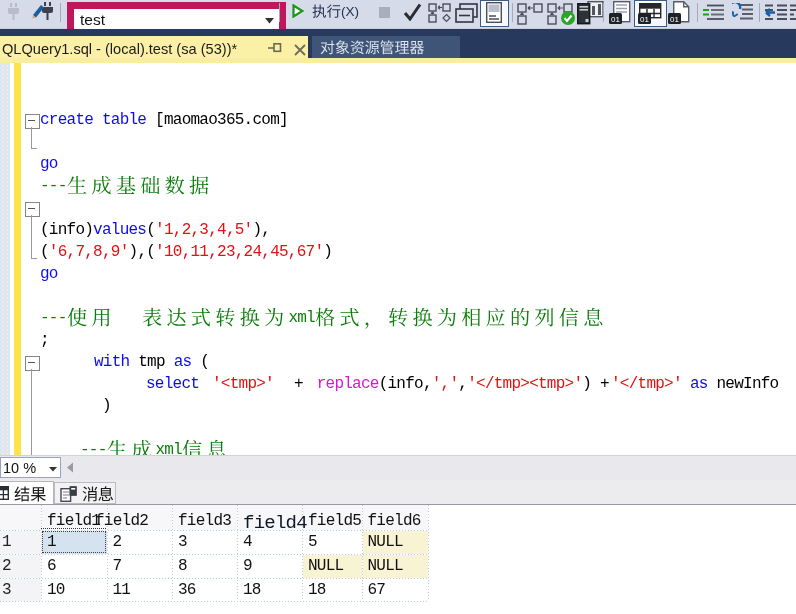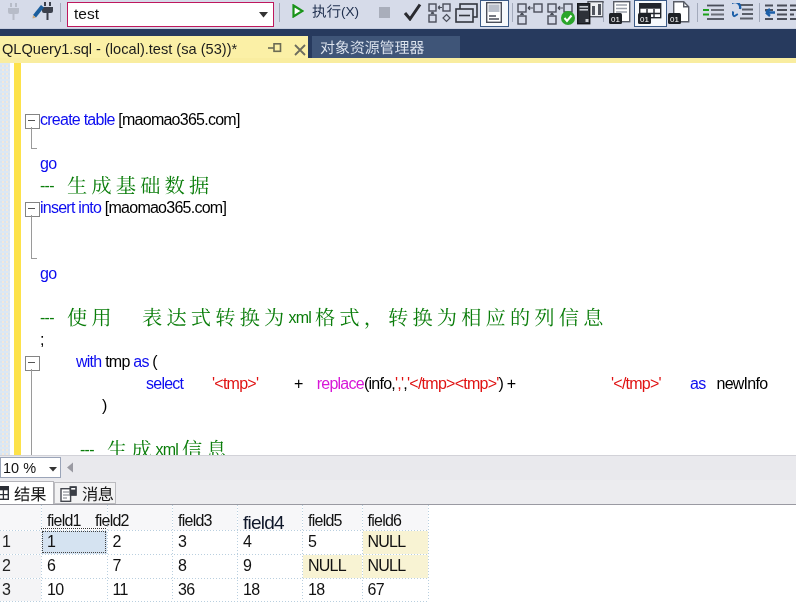--- a/index.html
+++ b/index.html
@@ -1,17 +1,17 @@
 <!DOCTYPE html>
 <html><head><meta charset="utf-8"><style>
 html,body{margin:0;padding:0}
 body{width:796px;height:614px;position:relative;overflow:hidden;background:#fff;
   font-family:"Liberation Sans",sans-serif}
 .ab{position:absolute}
-.mono{font-family:Liberation Sans, sans-serif;font-size:16px;letter-spacing:-0.75px;white-space:pre}
+.mono{font-family:Liberation Mono, monospace;font-size:16px;letter-spacing:-0.75px;white-space:pre}
 .b{color:#0c0cf0}.r{color:#e01212}.g{color:#0a7d0a}.m{color:#d816d8}.k{color:#000}
 .line{position:absolute;left:0;height:22px;line-height:22px;width:796px}
 .sep{position:absolute;top:3px;width:1px;height:19px;background:#a3aabb}
 svg{display:block}
 </style></head><body>
 
 <div class="ab" style="left:0;top:0;width:796px;height:28px;background:#d6dbe9;border-bottom:1px solid #c6cdde">
 <svg class="ab" style="left:7px;top:3px" width="13" height="17" viewBox="0 0 13 17" fill="#b7bcc8">
 <rect x="3" y="0" width="2" height="4"></rect>
       <rect x="8" y="0" width="2" height="4"></rect>
@@ -24,21 +24,21 @@
         <rect x="17" y="0" width="2" height="4"></rect>
 <path d="M10,5 h11 v4 a2,2 0 0 1 -2,2 h-7 a2,2 0 0 1 -2,-2 z"></path>
         <rect x="14.5" y="11" width="2" height="7"></rect>
       </g>
 <g>
         <path d="M1,13 L9,3 L12,5.5 L4,15.5 Z" fill="#1b5e9e"></path>
         <path d="M1,13 L4,15.5 L0.5,16.5 Z" fill="#caa87c"></path>
       </g>
     </svg>
 <div class="sep" style="left:60px"></div>
-<div class="ab" style="left:67px;top:2px;width:205px;height:23px;background:#fff;border:1px solid #be185d">
+<div class="ab" style="left:67px;top:2px;width:205px;height:23px;background:#fff;border:7px solid #be185d">
 <div class="ab" style="left:6px;top:2px;font-size:15.5px;color:#111">test</div>
 <svg class="ab" style="right:5px;top:9px" width="9" height="6" viewBox="0 0 9 6">
         <path d="M0,0 h9 l-4.5,5.5 z" fill="#333"></path>
       </svg>
 </div>
 <div class="sep" style="left:279px"></div>
 <svg class="ab" style="left:292px;top:4px" width="12" height="14" viewBox="0 0 12 14">
       <path d="M1.5,1.5 L10.5,7 L1.5,12.5 Z" fill="#fff" stroke="#1a941a" stroke-width="2.2"></path>
     </svg>
 <svg style="position:absolute;left:312px;top:4px" width="31" height="15" viewBox="0 0 31 15" fill="#20304f">
@@ -182,21 +182,22 @@
 <div class="line mono" style="top:90px"><span class="ab" style="left:40px"><span class="b">go</span></span></div>
 <div class="line mono" style="top:112px"><span class="ab" style="left:40px"><span class="g">---</span></span></div>
 <svg style="position:absolute;left:66.6px;top:112.2px" width="144" height="22" viewBox="0 0 144 22" fill="#0a7d0a">
       <path transform="translate(0.0,17.8) scale(0.02020,-0.02020)" d="M258 803C210 624 123 452 35 345L49 335C119 394 183 473 238 567H463V313H155L163 284H463V-7H42L50 -35H935C949 -35 958 -30 961 -20C924 13 865 58 865 58L813 -7H531V284H839C853 284 863 289 866 300C830 332 772 377 772 377L721 313H531V567H875C889 567 899 571 902 582C865 617 809 658 809 658L757 596H531V797C556 801 564 811 567 825L463 836V596H254C281 644 304 696 325 750C347 749 359 758 363 769Z"></path>
       <path transform="translate(24.4,17.8) scale(0.02020,-0.02020)" d="M669 815 660 804C707 781 767 734 789 695C857 664 880 798 669 815ZM142 637V421C142 254 131 74 32 -71L45 -83C192 58 207 260 207 414H388C384 244 372 156 353 138C346 130 338 128 323 128C305 128 256 132 228 135V118C254 114 283 106 293 97C304 87 307 69 307 51C341 51 374 61 395 81C430 113 445 207 451 407C471 409 483 414 490 422L416 481L379 442H207V608H535C549 446 580 301 640 184C569 87 476 1 358 -60L366 -73C492 -23 591 50 667 135C708 70 760 15 824 -26C873 -60 933 -86 956 -55C964 -45 961 -30 930 5L947 154L934 157C922 116 903 67 891 44C882 23 875 23 856 37C795 73 747 124 710 186C776 274 822 370 853 465C881 464 890 470 894 483L789 514C767 422 731 330 680 245C633 349 609 475 599 608H930C944 608 954 613 956 624C923 654 868 697 868 697L820 637H597C594 690 592 743 593 797C617 800 626 812 628 825L526 836C526 768 528 701 533 637H220L142 671Z"></path>
       <path transform="translate(48.8,17.8) scale(0.02020,-0.02020)" d="M654 837V719H345V799C370 803 379 813 382 827L280 837V719H86L95 690H280V348H42L51 319H294C235 227 146 144 37 85L48 68C190 126 308 210 380 319H640C703 215 809 126 921 82C927 111 944 130 972 143L974 155C868 180 739 239 671 319H933C947 319 957 324 960 335C926 367 872 410 872 410L824 348H720V690H897C910 690 919 695 922 706C890 736 838 778 838 778L792 719H720V799C745 803 755 813 757 827ZM345 690H654V597H345ZM464 270V148H245L253 119H464V-26H88L97 -54H890C903 -54 913 -49 916 -38C882 -7 824 36 824 36L776 -26H531V119H728C742 119 751 124 754 135C724 163 676 201 676 201L633 148H531V235C553 237 561 247 563 260ZM345 348V444H654V348ZM345 567H654V474H345Z"></path>
       <path transform="translate(73.2,17.8) scale(0.02020,-0.02020)" d="M941 721 846 731V452H713V800C736 802 744 812 747 825L651 836V452H521V699C552 703 561 711 563 723L462 732V455C451 449 440 441 433 436L504 386L528 422H651V34H494V281C525 285 534 293 536 305L434 314V38C423 32 412 25 405 18L477 -34L501 5H862V-65H874C897 -65 923 -52 923 -45V280C946 283 956 292 958 306L862 316V34H713V422H846V385H858C881 385 906 398 906 406V696C930 698 939 707 941 721ZM192 105V416H310V105ZM350 798 304 742H51L59 712H186C158 549 107 380 31 251L46 239C79 280 108 323 133 370V-40H143C172 -40 192 -24 192 -19V76H310V9H318C338 9 368 23 369 28V406C388 410 404 417 411 425L334 484L300 446H204L176 458C211 538 236 623 253 712H408C422 712 430 717 433 728C401 758 350 798 350 798Z"></path>
       <path transform="translate(97.6,17.8) scale(0.02020,-0.02020)" d="M506 773 418 808C399 753 375 693 357 656L373 646C403 675 440 718 470 757C490 755 502 763 506 773ZM99 797 87 790C117 758 149 703 154 660C210 615 266 731 99 797ZM290 348C319 345 328 354 332 365L238 396C229 372 211 335 191 295H42L51 265H175C149 217 121 168 100 140C158 128 232 104 296 73C237 15 157 -29 52 -61L58 -77C181 -51 272 -8 339 50C371 31 398 11 417 -11C469 -28 489 40 383 95C423 141 452 196 474 259C496 259 506 262 514 271L447 332L408 295H262ZM409 265C392 209 368 159 334 116C293 130 240 143 173 150C196 184 222 226 245 265ZM731 812 624 836C602 658 551 477 490 355L505 346C538 386 567 434 593 487C612 374 641 270 686 179C626 84 538 4 413 -63L422 -77C552 -24 647 43 715 125C763 45 825 -24 908 -78C918 -48 941 -34 970 -30L973 -20C879 28 807 93 751 172C826 284 862 420 880 582H948C962 582 971 587 974 598C941 629 889 671 889 671L841 612H645C665 668 681 728 695 789C717 790 728 799 731 812ZM634 582H806C794 448 768 330 715 229C666 315 632 414 609 522ZM475 684 433 631H317V801C342 805 351 814 353 828L255 838V630L47 631L55 601H225C182 520 115 445 35 389L45 373C129 415 201 468 255 533V391H268C290 391 317 405 317 414V564C364 525 418 468 437 423C504 385 540 517 317 585V601H526C540 601 550 606 552 617C523 646 475 684 475 684Z"></path>
       <path transform="translate(122.0,17.8) scale(0.02020,-0.02020)" d="M461 741H848V596H461ZM478 237V-77H487C513 -77 540 -62 540 -56V-11H840V-72H850C871 -72 903 -57 904 -51V196C924 200 940 208 947 216L866 278L830 237H715V391H935C949 391 959 396 962 407C929 437 876 479 876 479L831 420H715V519C738 522 748 532 750 545L652 556V420H459C461 459 461 497 461 532V566H848V532H858C879 532 911 547 911 553V734C927 737 941 744 946 751L873 806L840 770H473L398 803V531C398 337 386 124 283 -49L298 -59C412 70 447 239 457 391H652V237H545L478 268ZM540 18V209H840V18ZM25 316 61 233C71 236 79 245 82 258L181 307V24C181 9 176 4 159 4C142 4 55 10 55 10V-6C94 -11 115 -18 129 -29C141 -40 146 -58 149 -78C235 -68 244 -36 244 18V340L381 414L376 428L244 383V580H355C369 580 377 585 380 596C353 626 307 666 307 666L266 609H244V800C269 803 279 813 281 827L181 838V609H41L49 580H181V363C113 341 57 323 25 316Z"></path>
     </svg>
-<div class="line mono" style="top:134px"><span class="ab" style="left:40px"><span class="b">insert into </span><span class="k">[maomao365.com]</span></span></div>
+<div class="line mono" style="top:156px"><span class="ab" style="left:40px"><span class="k">(info)</span><span class="b">values</span><span class="k">(</span><span class="r">'1,2,3,4,5'</span><span class="k">),</span></span></div>
+<div class="line mono" style="top:178px"><span class="ab" style="left:40px"><span class="k">(</span><span class="r">'6,7,8,9'</span><span class="k">),(</span><span class="r">'10,11,23,24,45,67'</span><span class="k">)</span></span></div>
 <div class="line mono" style="top:200px"><span class="ab" style="left:40px"><span class="b">go</span></span></div>
 <div class="line mono" style="top:244px"><span class="ab" style="left:40px"><span class="g">---</span></span></div>
 <svg style="position:absolute;left:66.6px;top:244.2px" width="46" height="22" viewBox="0 0 46 22" fill="#0a7d0a">
       <path transform="translate(0.0,17.8) scale(0.02020,-0.02020)" d="M592 836V697H315L323 668H592V559H421L352 589V262H362C388 262 416 276 416 283V318H589C583 247 565 186 532 133C485 168 447 211 420 260L404 251C430 191 464 140 506 97C453 32 372 -20 254 -61L262 -78C390 -43 480 4 542 65C632 -11 755 -56 912 -77C918 -43 942 -20 970 -13V-2C814 6 678 41 576 103C622 164 645 235 653 318H830V266H839C861 266 894 282 895 288V516C914 520 930 529 937 537L856 598L820 559H657V668H935C949 668 959 673 962 684C927 715 873 759 873 759L824 697H657V798C682 802 690 812 692 826ZM830 347H656L657 386V529H830ZM416 347V529H592V385L591 347ZM257 838C207 648 120 457 34 337L49 327C92 370 134 422 172 480V-78H184C209 -78 236 -61 237 -56V541C254 543 263 550 266 559L227 573C263 640 295 712 322 786C344 785 357 794 361 806Z"></path>
       <path transform="translate(24.4,17.8) scale(0.02020,-0.02020)" d="M234 503H472V293H226C233 351 234 408 234 462ZM234 532V737H472V532ZM168 766V461C168 270 154 82 38 -67L53 -77C160 17 205 139 222 263H472V-69H482C515 -69 537 -53 537 -48V263H795V29C795 13 789 6 769 6C748 6 641 15 641 15V-1C688 -8 714 -16 730 -26C744 -37 750 -55 752 -75C849 -65 860 -31 860 21V721C882 726 900 735 907 744L819 811L784 766H246L168 800ZM795 503V293H537V503ZM795 532H537V737H795Z"></path>
     </svg>
 <svg style="position:absolute;left:142.0px;top:244.2px" width="144" height="22" viewBox="0 0 144 22" fill="#0a7d0a">
       <path transform="translate(0.0,17.8) scale(0.02020,-0.02020)" d="M570 831 467 842V720H111L119 691H467V581H156L164 552H467V438H56L64 408H413C327 300 190 198 37 131L45 115C137 145 223 183 299 229V26C299 12 294 5 259 -20L311 -89C316 -85 323 -78 327 -69C447 -11 556 48 619 81L614 95C522 64 432 33 365 12V273C421 314 470 359 508 408H521C579 166 717 16 905 -53C910 -21 933 2 967 13L968 24C855 52 753 104 674 185C752 220 835 271 884 312C906 306 915 310 922 319L831 376C795 326 723 252 658 202C608 258 569 326 544 408H923C937 408 947 413 950 424C916 455 863 498 863 498L815 438H533V552H841C855 552 865 557 868 568C837 598 787 637 787 637L743 581H533V691H889C903 691 914 696 916 707C883 738 830 780 830 780L784 720H533V804C558 808 568 817 570 831Z"></path>
       <path transform="translate(24.4,17.8) scale(0.02020,-0.02020)" d="M101 823 89 816C134 761 196 673 214 609C286 556 337 707 101 823ZM695 825 587 836C586 740 586 656 581 582H317L325 553H579C563 347 507 217 313 112L325 96C513 172 593 271 628 413C720 326 837 200 882 113C969 60 999 235 634 438C641 474 646 512 650 553H940C954 553 964 558 966 569C934 600 880 642 880 642L833 582H652C656 647 657 719 659 798C682 800 692 810 695 825ZM194 128C152 99 85 41 39 10L97 -66C105 -59 107 -51 103 -42C136 5 195 75 217 105C228 118 237 120 250 105C343 -10 438 -46 625 -46C732 -46 823 -46 915 -46C918 -17 934 4 964 10V23C849 18 756 17 646 17C462 17 355 37 264 133C261 136 259 138 257 138V457C285 461 299 469 305 476L219 548L180 496H47L53 468H194Z"></path>
       <path transform="translate(48.8,17.8) scale(0.02020,-0.02020)" d="M696 810 687 801C731 774 789 724 812 686C881 654 910 786 696 810ZM549 835C549 761 552 689 557 620H48L57 590H560C584 325 655 103 818 -24C863 -61 924 -90 949 -58C959 -47 955 -31 925 8L943 160L930 162C918 122 898 74 887 49C877 30 871 29 855 44C708 151 647 361 628 590H929C943 590 954 595 956 606C922 637 866 680 866 680L817 620H626C622 678 620 737 621 795C646 799 654 811 656 823ZM63 22 109 -57C117 -53 126 -45 130 -33C325 34 468 89 573 130L568 147L342 88V384H521C535 384 545 389 548 400C515 431 463 471 463 471L417 414H91L98 384H277V72C184 48 107 30 63 22Z"></path>
@@ -215,21 +216,21 @@
       <path transform="translate(24.4,17.8) scale(0.02020,-0.02020)" d="M594 521C596 413 592 324 574 249H457V521ZM658 521H798V249H636C654 325 658 414 658 521ZM909 310 870 249H860V510C880 514 896 521 903 529L826 589L788 550H652C699 591 745 651 776 691C796 692 808 694 815 701L740 770L699 728H533C544 748 554 769 564 790C586 788 598 796 602 807L507 843C464 706 389 575 316 497L330 486C352 502 374 521 395 542V249H287L295 219H566C527 95 441 10 257 -64L263 -80C487 -17 586 73 629 219H639C688 68 775 -27 921 -77C928 -45 948 -24 976 -18V-7C832 21 719 102 662 219H952C966 219 975 224 978 235C954 266 909 310 909 310ZM422 571C456 608 488 651 516 698H699C680 653 652 592 624 550H469ZM298 668 258 613H239V801C263 804 273 813 276 827L176 838V613H43L51 584H176V356C115 331 65 311 37 302L78 222C88 226 95 237 97 249L176 297V27C176 12 171 7 153 7C135 7 43 15 43 15V-2C83 -8 107 -15 120 -27C133 -38 138 -56 141 -77C229 -68 239 -34 239 20V337L361 417L355 431L239 382V584H346C360 584 369 589 372 600C344 629 298 668 298 668Z"></path>
       <path transform="translate(48.8,17.8) scale(0.02020,-0.02020)" d="M549 417 537 410C583 355 635 265 641 195C713 132 779 297 549 417ZM183 801 172 793C218 749 275 673 286 613C358 559 414 714 183 801ZM542 798C567 801 575 812 577 826L468 837C468 746 468 654 458 563H67L76 534H454C425 322 333 116 43 -55L56 -73C395 93 493 314 525 534H838C826 288 803 59 762 22C749 10 740 9 716 9C690 9 592 17 534 24L533 6C584 -2 643 -14 663 -27C680 -38 685 -55 685 -74C740 -74 783 -61 813 -28C866 27 894 258 904 525C927 527 939 533 947 540L868 607L828 563H528C538 643 540 722 542 798Z"></path>
       <path transform="translate(73.2,17.8) scale(0.02020,-0.02020)" d="M538 499H840V291H538ZM538 528V732H840V528ZM538 261H840V47H538ZM473 760V-72H485C515 -72 538 -55 538 -45V18H840V-69H850C874 -69 904 -50 905 -43V718C926 722 942 730 949 739L868 803L830 760H543L473 794ZM216 836V604H47L55 574H198C165 425 108 271 30 156L44 143C116 220 173 311 216 412V-77H229C253 -77 280 -62 280 -53V464C320 421 367 357 382 307C448 260 499 396 280 484V574H419C433 574 442 579 444 590C415 621 365 662 365 662L321 604H280V797C306 801 313 811 316 826Z"></path>
       <path transform="translate(97.6,17.8) scale(0.02020,-0.02020)" d="M477 558 461 552C506 461 553 322 549 217C619 146 679 342 477 558ZM296 507 280 501C329 406 378 261 373 150C443 76 505 280 296 507ZM455 847 445 838C484 804 536 744 553 697C624 656 669 793 455 847ZM887 528 775 567C745 421 679 180 613 9H189L198 -21H919C933 -21 942 -16 945 -5C912 27 858 70 858 70L810 9H634C722 173 807 384 849 515C871 513 883 517 887 528ZM869 747 819 683H232L156 717V426C156 252 144 74 41 -68L56 -79C208 60 220 264 220 427V654H933C947 654 958 659 960 670C925 702 869 747 869 747Z"></path>
       <path transform="translate(122.0,17.8) scale(0.02020,-0.02020)" d="M545 455 534 448C584 395 644 308 655 240C728 184 786 347 545 455ZM333 813 228 837C219 784 202 712 190 661H157L90 693V-47H101C129 -47 152 -32 152 -24V58H361V-18H370C393 -18 423 -1 424 6V619C444 623 461 631 467 639L388 701L351 661H224C247 701 276 753 296 792C316 792 329 799 333 813ZM361 631V381H152V631ZM152 352H361V87H152ZM706 807 603 837C570 683 507 530 443 431L457 421C512 476 561 549 603 632H847C840 290 825 62 788 25C777 14 769 11 749 11C726 11 654 18 608 23L607 5C648 -2 691 -14 706 -25C721 -36 726 -55 726 -76C774 -76 814 -62 841 -28C889 30 906 253 913 623C936 625 948 630 956 639L877 706L836 661H617C636 701 653 744 668 787C690 786 702 796 706 807Z"></path>
       <path transform="translate(146.4,17.8) scale(0.02020,-0.02020)" d="M639 753V130H651C674 130 701 144 701 153V717C723 721 730 730 733 742ZM839 815V26C839 9 833 3 814 3C791 3 678 12 678 12V-4C727 -10 754 -18 770 -30C785 -41 791 -58 795 -78C892 -68 903 -34 903 20V776C927 780 937 790 940 804ZM49 755 57 725H253C221 562 137 384 30 258L41 246C96 293 145 348 187 408C230 370 277 313 289 268C355 224 402 357 199 425C221 459 242 495 260 531H470C412 282 284 60 54 -65L64 -80C346 41 474 270 541 521C564 523 574 526 582 535L508 603L467 561H275C300 614 320 669 335 725H578C592 725 602 730 605 741C571 772 516 816 516 816L469 755Z"></path>
       <path transform="translate(170.8,17.8) scale(0.02020,-0.02020)" d="M552 849 542 842C583 803 630 736 638 682C705 632 760 779 552 849ZM826 440 784 384H381L389 354H881C894 354 903 359 906 370C876 400 826 440 826 440ZM827 576 784 521H380L388 491H881C894 491 904 496 907 507C876 537 827 576 827 576ZM884 720 837 660H312L320 630H944C957 630 967 635 970 646C938 677 884 720 884 720ZM268 559 229 574C265 641 296 713 323 787C345 786 357 795 361 805L256 838C205 645 117 449 32 325L46 315C91 360 134 415 173 477V-78H185C210 -78 237 -62 238 -56V541C255 544 265 550 268 559ZM462 -57V-2H806V-66H816C838 -66 870 -51 871 -45V212C890 215 906 223 912 230L832 292L796 252H468L398 283V-79H408C435 -79 462 -64 462 -57ZM806 222V28H462V222Z"></path>
       <path transform="translate(195.2,17.8) scale(0.02020,-0.02020)" d="M383 235 288 245V19C288 -34 306 -47 400 -47H548C749 -47 785 -37 785 -4C785 8 777 17 752 23L750 134H737C726 84 715 42 707 26C701 18 697 16 682 15C664 13 616 12 550 12H407C358 12 353 16 353 31V211C372 213 382 223 383 235ZM189 196 171 197C167 121 121 54 78 29C59 16 48 -3 57 -21C69 -40 102 -36 126 -17C164 11 211 84 189 196ZM765 203 754 195C811 146 877 61 890 -8C963 -59 1011 106 765 203ZM453 254 442 245C486 209 537 143 542 88C604 41 654 179 453 254ZM281 264V301H719V246H728C750 246 783 262 784 268V689C804 693 820 700 827 708L746 771L709 730H467C489 753 515 779 533 800C554 799 568 807 572 820L460 846C451 813 436 764 425 730H287L217 763V241H227C256 241 281 256 281 264ZM719 330H281V436H719ZM719 599H281V700H719ZM719 569V466H281V569Z"></path>
     </svg>
 <div class="line mono" style="top:266px"><span class="ab" style="left:40px"><span class="k">;</span></span></div>
-<div class="line mono" style="top:288px"><span class="ab" style="left:76px"><span class="b">with</span><span class="k"> tmp </span><span class="b">as</span><span class="k"> (</span></span></div>
+<div class="line mono" style="top:288px"><span class="ab" style="left:94px"><span class="b">with</span><span class="k"> tmp </span><span class="b">as</span><span class="k"> (</span></span></div>
 <div class="line mono" style="top:310px"><span class="ab b" style="left:146px">select</span><span class="ab r" style="left:212px">'&lt;tmp&gt;'</span><span class="ab k" style="left:294px">+</span><span class="ab" style="left:316.7px"><span class="m">replace</span><span class="k">(info,</span><span class="r">','</span><span class="k">,</span><span class="r">'&lt;/tmp&gt;&lt;tmp&gt;'</span><span class="k">) +</span></span><span class="ab r" style="left:611px">'&lt;/tmp&gt;'</span><span class="ab b" style="left:690px">as</span><span class="ab k" style="left:716.5px">newInfo</span></div>
 <div class="line mono" style="top:332px"><span class="ab" style="left:102px"><span class="k">)</span></span></div>
 <div class="line mono" style="top:376px"><span class="ab" style="left:80px"><span class="g">---</span></span></div>
 <svg style="position:absolute;left:106.6px;top:376.2px" width="46" height="22" viewBox="0 0 46 22" fill="#0a7d0a">
       <path transform="translate(0.0,17.8) scale(0.02020,-0.02020)" d="M258 803C210 624 123 452 35 345L49 335C119 394 183 473 238 567H463V313H155L163 284H463V-7H42L50 -35H935C949 -35 958 -30 961 -20C924 13 865 58 865 58L813 -7H531V284H839C853 284 863 289 866 300C830 332 772 377 772 377L721 313H531V567H875C889 567 899 571 902 582C865 617 809 658 809 658L757 596H531V797C556 801 564 811 567 825L463 836V596H254C281 644 304 696 325 750C347 749 359 758 363 769Z"></path>
       <path transform="translate(24.4,17.8) scale(0.02020,-0.02020)" d="M669 815 660 804C707 781 767 734 789 695C857 664 880 798 669 815ZM142 637V421C142 254 131 74 32 -71L45 -83C192 58 207 260 207 414H388C384 244 372 156 353 138C346 130 338 128 323 128C305 128 256 132 228 135V118C254 114 283 106 293 97C304 87 307 69 307 51C341 51 374 61 395 81C430 113 445 207 451 407C471 409 483 414 490 422L416 481L379 442H207V608H535C549 446 580 301 640 184C569 87 476 1 358 -60L366 -73C492 -23 591 50 667 135C708 70 760 15 824 -26C873 -60 933 -86 956 -55C964 -45 961 -30 930 5L947 154L934 157C922 116 903 67 891 44C882 23 875 23 856 37C795 73 747 124 710 186C776 274 822 370 853 465C881 464 890 470 894 483L789 514C767 422 731 330 680 245C633 349 609 475 599 608H930C944 608 954 613 956 624C923 654 868 697 868 697L820 637H597C594 690 592 743 593 797C617 800 626 812 628 825L526 836C526 768 528 701 533 637H220L142 671Z"></path>
     </svg>
 <div class="line mono" style="top:376px"><span class="ab" style="left:155.4px"><span class="g">xml</span></span></div>
 <svg style="position:absolute;left:182.0px;top:376.2px" width="46" height="22" viewBox="0 0 46 22" fill="#0a7d0a">
       <path transform="translate(0.0,17.8) scale(0.02020,-0.02020)" d="M552 849 542 842C583 803 630 736 638 682C705 632 760 779 552 849ZM826 440 784 384H381L389 354H881C894 354 903 359 906 370C876 400 826 440 826 440ZM827 576 784 521H380L388 491H881C894 491 904 496 907 507C876 537 827 576 827 576ZM884 720 837 660H312L320 630H944C957 630 967 635 970 646C938 677 884 720 884 720ZM268 559 229 574C265 641 296 713 323 787C345 786 357 795 361 805L256 838C205 645 117 449 32 325L46 315C91 360 134 415 173 477V-78H185C210 -78 237 -62 238 -56V541C255 544 265 550 268 559ZM462 -57V-2H806V-66H816C838 -66 870 -51 871 -45V212C890 215 906 223 912 230L832 292L796 252H468L398 283V-79H408C435 -79 462 -64 462 -57ZM806 222V28H462V222Z"></path>

